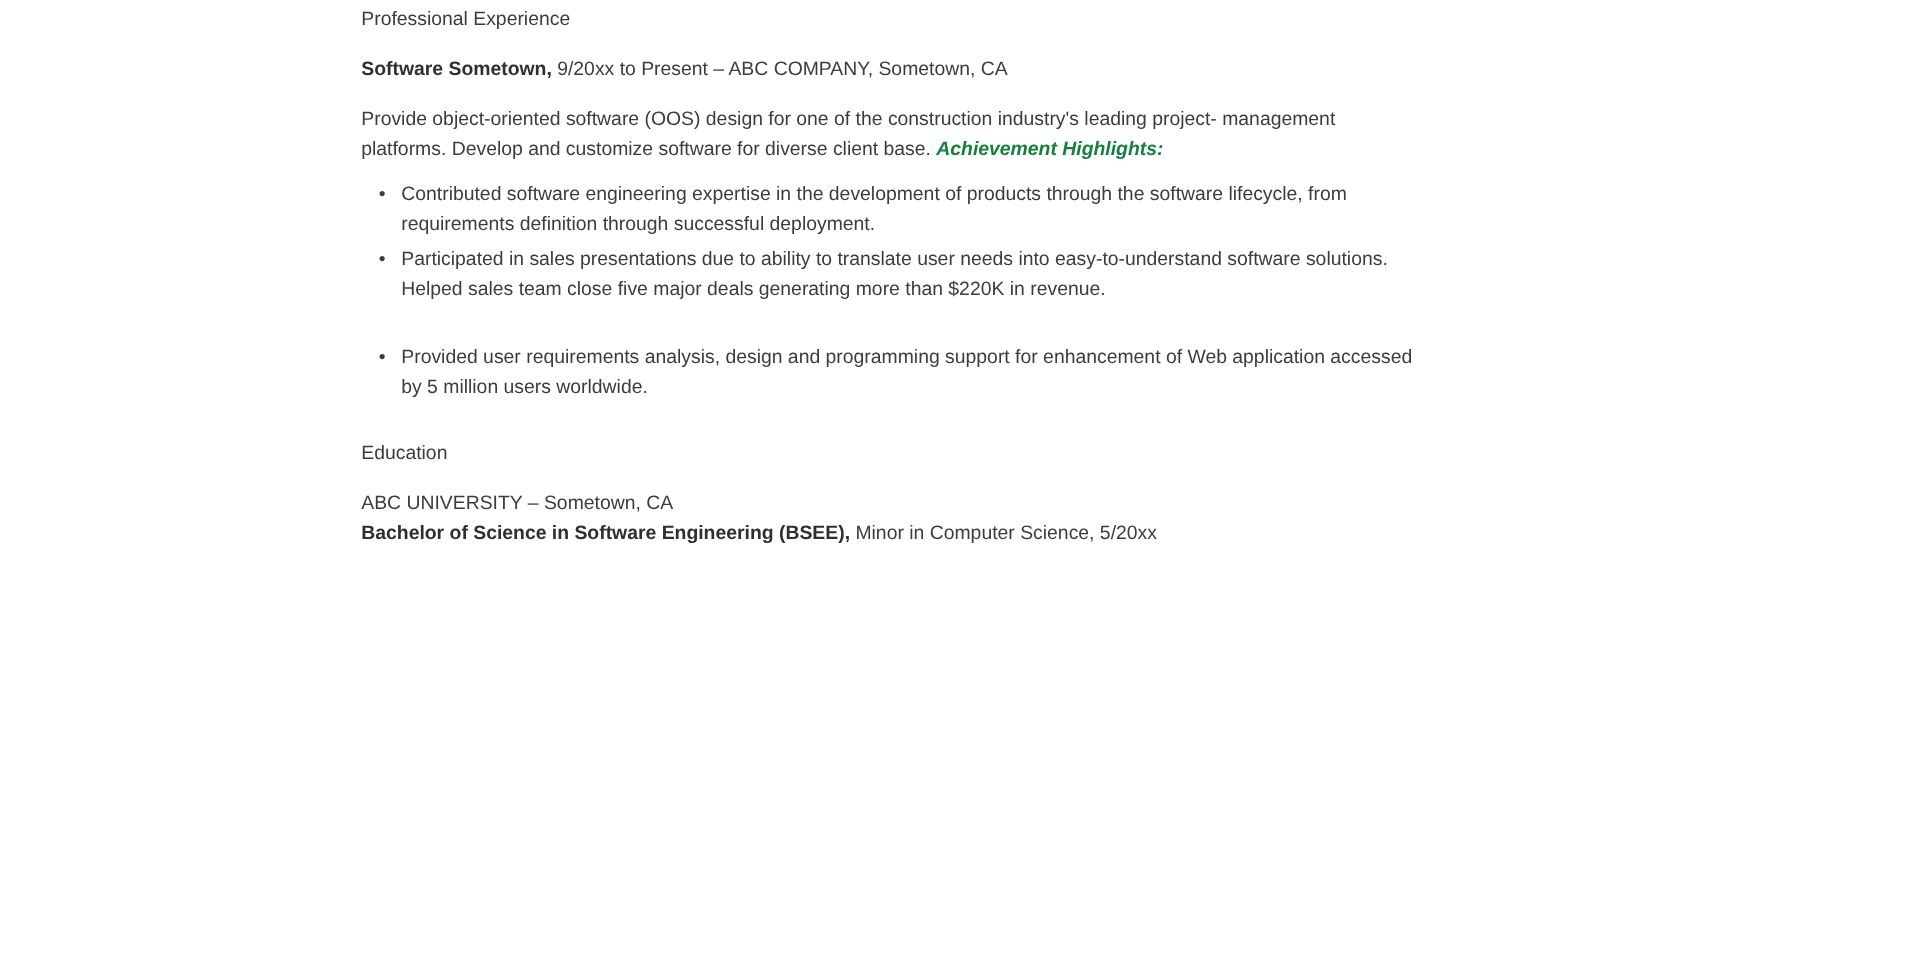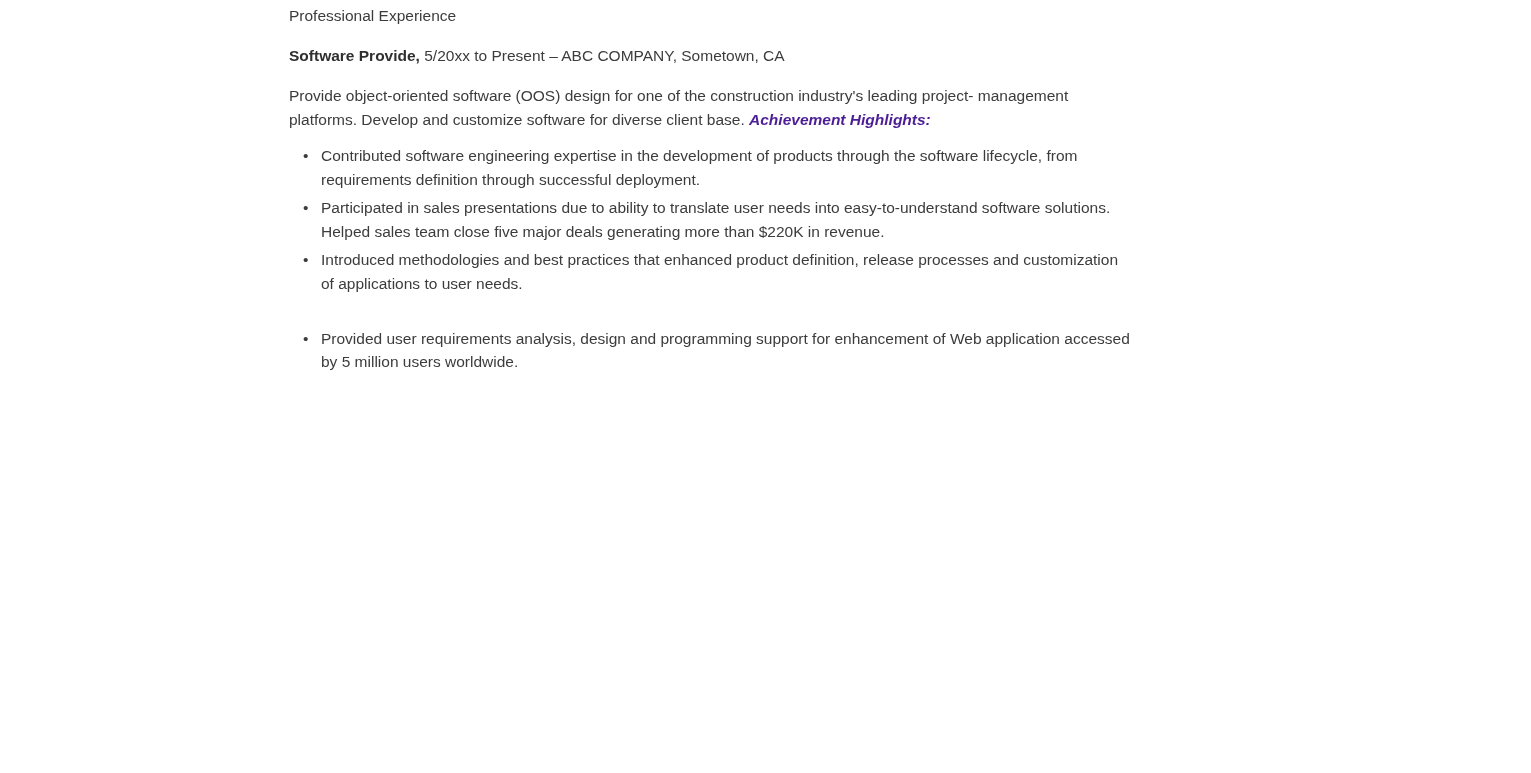--- a/index.html
+++ b/index.html
@@ -51,21 +51,21 @@
     font-size: 15.5px;
     line-height: 24px;
     color: #3c3c3c;
     margin: 0;
     padding: 16px 0 0 0;
     width: 812px;
   }
   .para .ah {
     font-weight: 700;
     font-style: italic;
-    color: #4c1d95;
+    color: #15803d;
   }
   ul.bullets {
     margin: 0;
     padding: 12px 0 0 0;
     list-style: none;
   }
   ul.bullets li {
     position: relative;
     font-size: 15.5px;
     line-height: 23.6px;
@@ -99,39 +99,45 @@
 </style>
 </head>
 <body>
 
 <div class="page">
   <div class="content">
 
     <p class="section-heading">Professional Experience</p>
 
     <p class="job-line">
-      <span class="job-title">Software Provide,</span><span> 5/20xx to Present – ABC COMPANY, Sometown, CA</span>
+      <span class="job-title">Software Sometown,</span><span> 9/20xx to Present – ABC COMPANY, Sometown, CA</span>
     </p>
 
     <p class="para">
       <span>Provide object-oriented software (OOS) design for one of the construction industry's leading project- management platforms. Develop and customize software for diverse client base. </span><span class="ah">Achievement Highlights:</span>
     </p>
 
     <ul class="bullets">
       <li>Contributed software engineering expertise in the development of products through the software lifecycle, from requirements definition through successful deployment.</li>
       <li>Participated in sales presentations due to ability to translate user needs into easy-to-understand software solutions. Helped sales team close five major deals generating more than $220K in revenue.</li>
-      <li>Introduced methodologies and best practices that enhanced product definition, release processes and customization of applications to user needs.</li>
     </ul>
 
     <div class="spacer-md"></div>
 
 
 
     <ul class="bullets">
       <li>Provided user requirements analysis, design and programming support for enhancement of Web application accessed by 5 million users worldwide.</li>
     </ul>
 
     <div class="spacer-lg"></div>
 
+    <p class="section-heading">Education</p>
 
+    <div class="edu-block">
+      <div>ABC UNIVERSITY – Sometown, CA</div>
+      <div>
+        <span class="degree">Bachelor of Science in Software Engineering (BSEE),</span><span> Minor in Computer Science, 5/20xx</span>
+      </div>
+    </div>
 
   </div>
 </div>
 
 </body></html>

